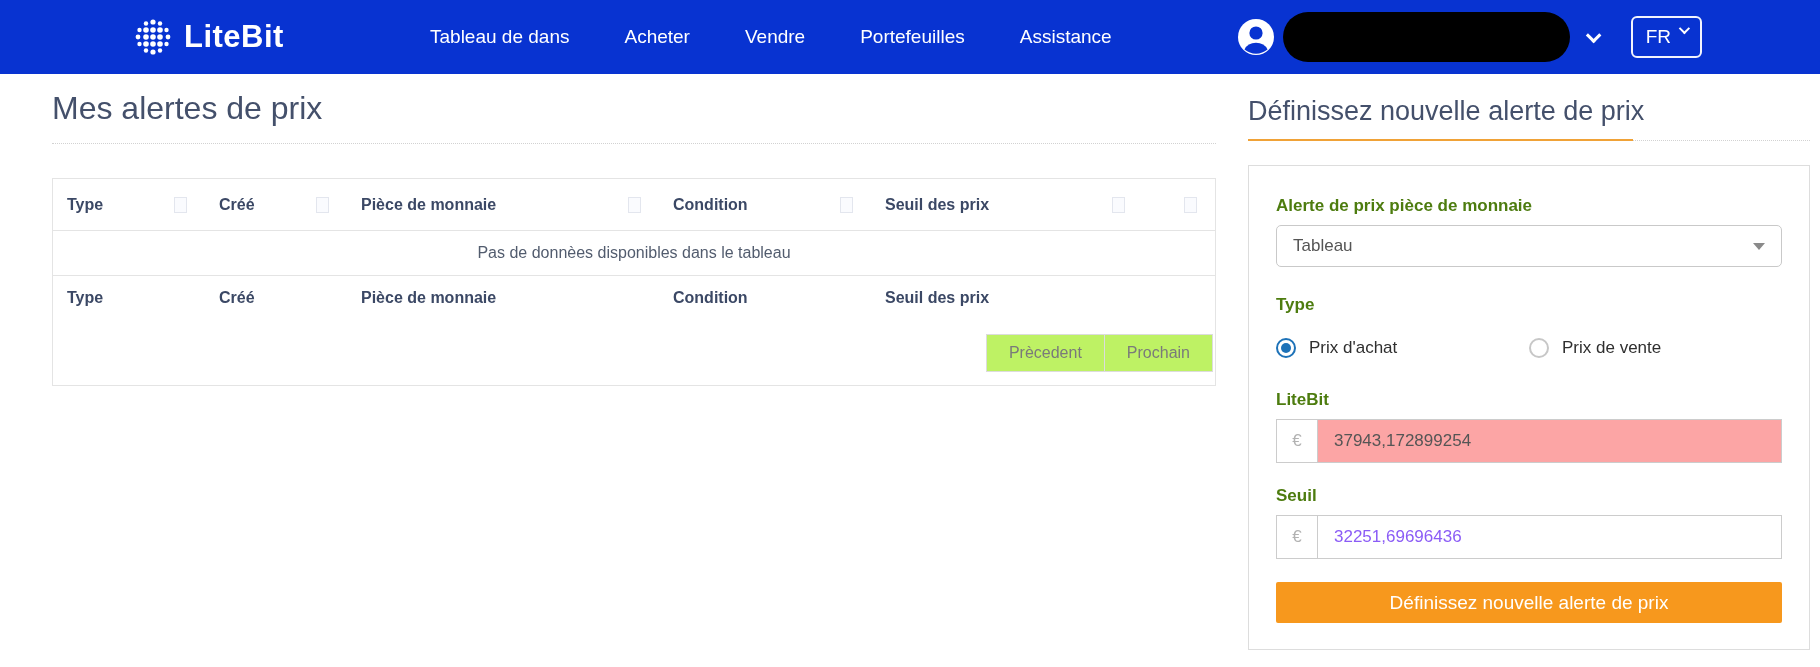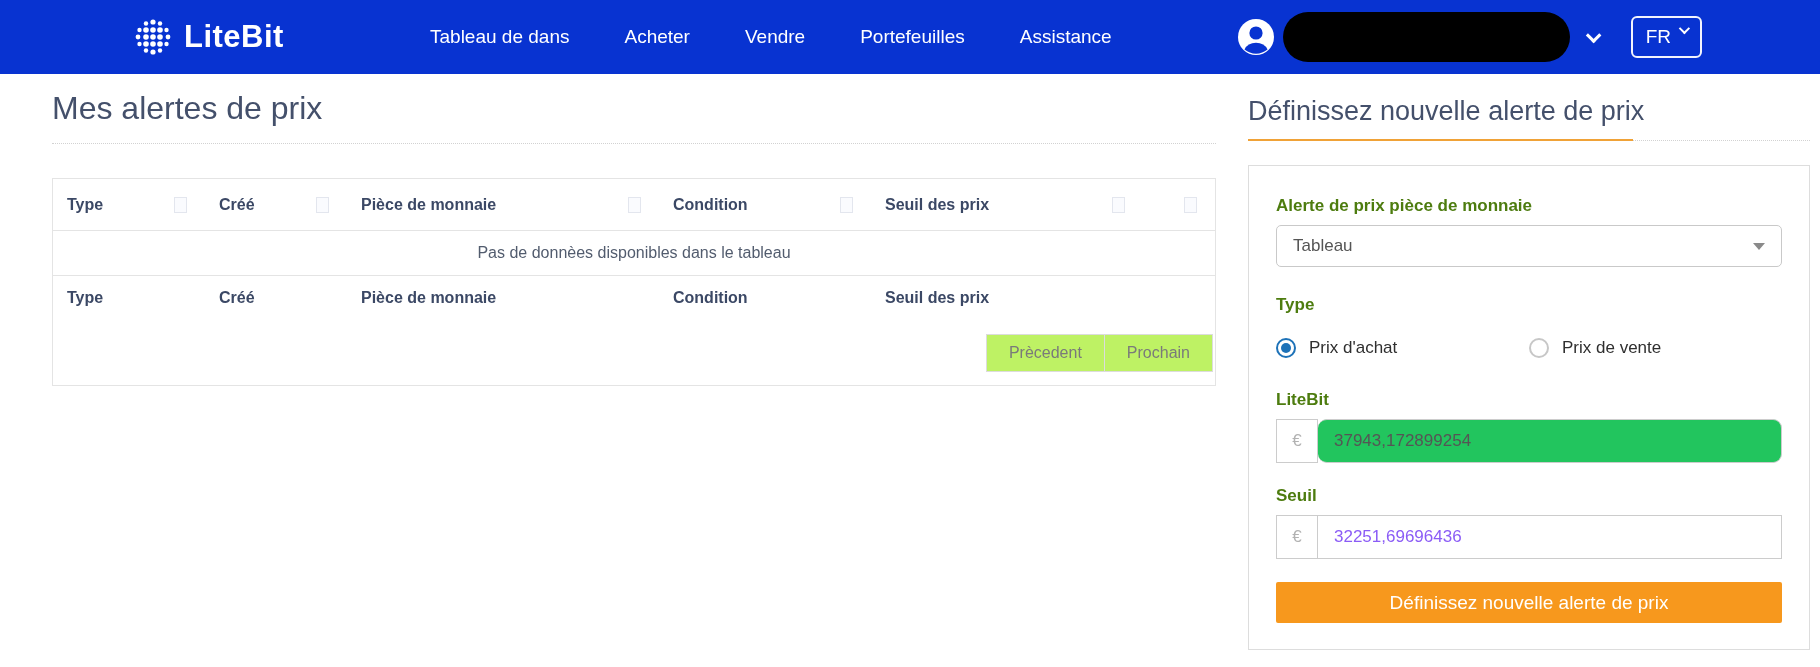--- a/index.html
+++ b/index.html
@@ -68,21 +68,21 @@
   .radio-circle.checked::after { content:""; position:absolute; left:3px; top:3px;
                   width:10px; height:10px; border-radius:50%; background:#1d72b8; }
   .radio-label { font-size:17px; color:#2f2f2f; }
   .amount-label { margin-top:32px; }
   .input-group { margin-top:9px; display:flex; height:44px; }
   .ig-prefix { width:42px; border:1px solid #cccccc; background:#fff; display:flex;
                align-items:center; justify-content:center; font-size:17px; color:#b2b2b2; flex:none; }
   .ig-field { flex:1; border:1px solid #cccccc; border-left:none; font-size:17px;
               color:#8b5cf6; padding:0 16px; outline:none; background:#fff;
               font-family:inherit; }
-  .ig-field.disabled { background:#22c55e; color:#555;border-radius:9px; }
+  .ig-field.disabled { background:#fca5a5; color:#555; }
   .submit-btn { margin-top:23px; width:100%; height:41px; background:#f7981d; border:none;
                 color:#fff; font-size:19px; cursor:pointer; border-radius:2px;
                 font-family:inherit; }
 </style>
 </head>
 <body>
 
 <div class="navbar">
   <div class="brand">
     <span style="display:flex;">

